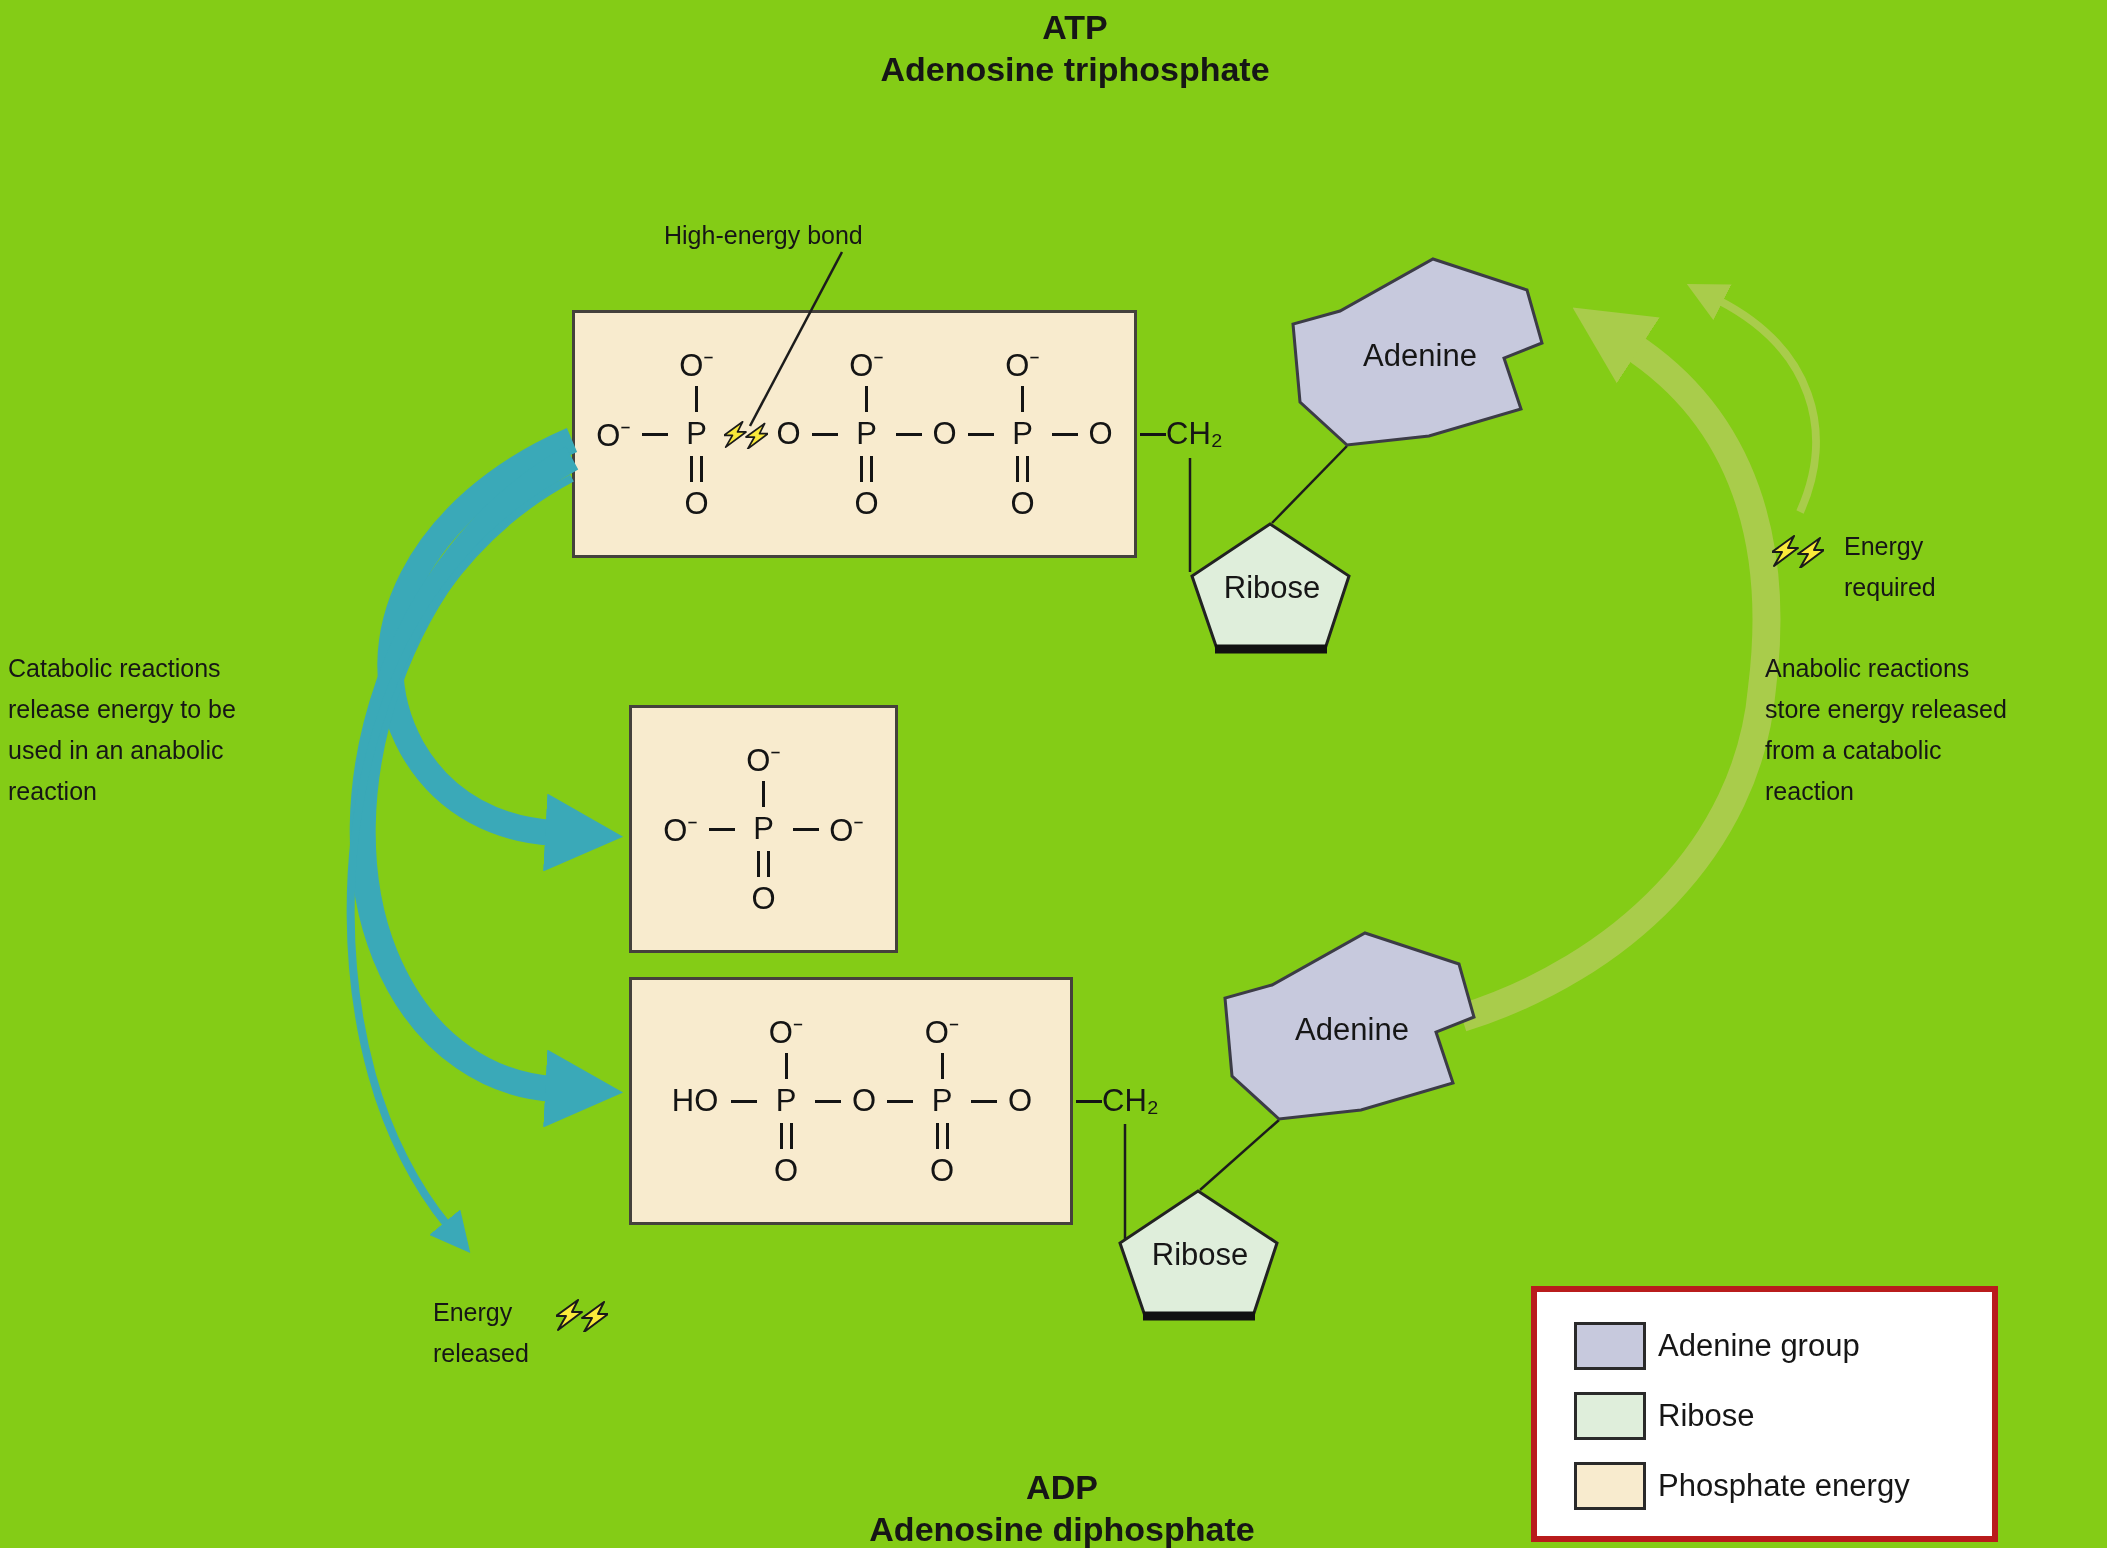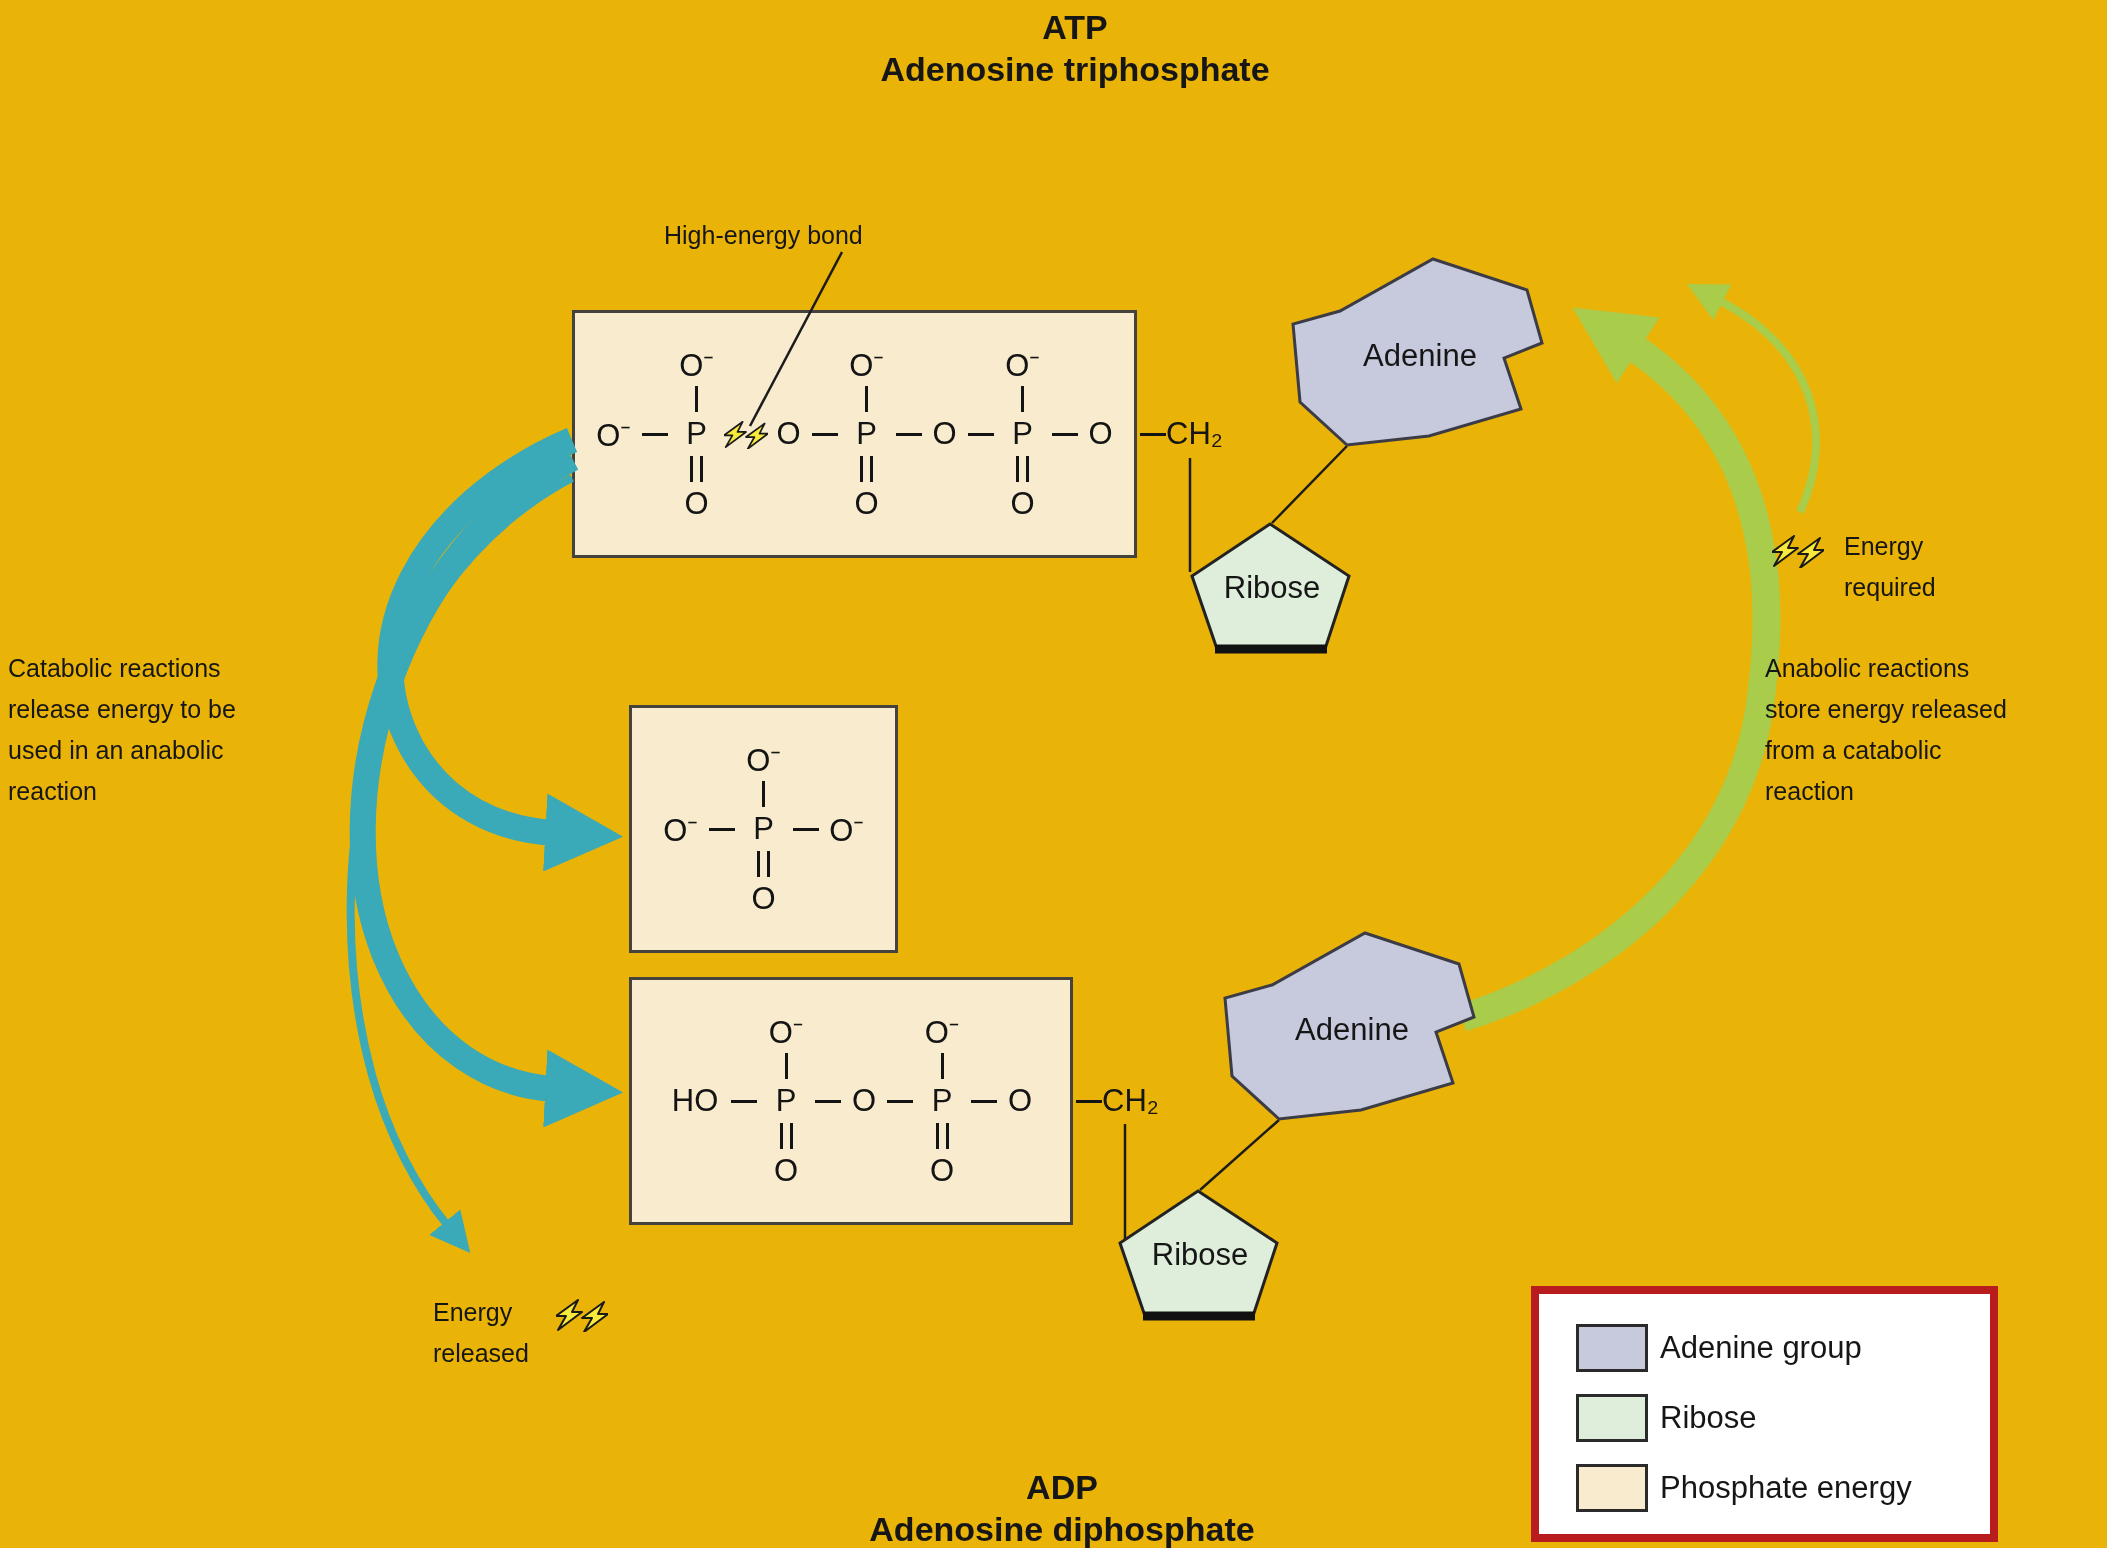--- a/index.html
+++ b/index.html
@@ -1,37 +1,37 @@
 <!DOCTYPE html>
 <html><head>
 <meta charset="utf-8">
 <style>
   html,body{margin:0;padding:0;background:#fff;}
-  #canvas{position:relative;width:2107px;height:1548px;background:#eab308;overflow:hidden;
+  #canvas{position:relative;width:2107px;height:1548px;background:#84cc16;overflow:hidden;
           font-family:"Liberation Sans",sans-serif;color:#161616;}
   .abs{position:absolute;}
   .title{font-size:34px;font-weight:bold;text-align:center;line-height:42px;}
   .note{font-size:25px;line-height:41px;white-space:pre-line;}
   .molLabel{font-size:31px;text-align:center;z-index:5;}
   
   .chembox{position:absolute;border:3px solid #45413c;box-sizing:border-box;height:248px;
            display:flex;align-items:center;justify-content:center;gap:4px;padding:29px 16px;z-index:2;}
   .stack{display:grid;grid-template-rows:44px 26px 44px 26px 44px;align-items:center;justify-items:center;}
   .r1{grid-row:1}.r2{grid-row:2}.r3{grid-row:3}.r4{grid-row:4}.r5{grid-row:5}
   .atom{font-size:31px;color:#141414;}
   .hbond{width:26px;height:3px;background:#141414;}
   .vbond{width:3px;height:26px;background:#141414;}
   .dbond{width:13px;height:26px;border-left:3px solid #141414;border-right:3px solid #141414;box-sizing:border-box;}
   .w-ominus{width:44px}.w-o{width:34px}.w-p{width:46px}.w-ho{width:60px}.w-bolt{width:44px}.w-h{width:30px}
   .ch2group{position:absolute;display:flex;align-items:center;height:44px;font-size:31px;z-index:2;}
   
   #overlay{position:absolute;left:0;top:0;z-index:4;pointer-events:none;}
   .textlayer{z-index:5;}
   
-  .legend{position:absolute;left:1531px;top:1286px;width:467px;height:256px;border:8px solid #b91c1c;
+  .legend{position:absolute;left:1531px;top:1286px;width:467px;height:256px;border:6px solid #b91c1c;
           box-sizing:border-box;background:#fff;z-index:3;padding:30px 0 0 37px;display:flex;
           flex-direction:column;gap:22px;}
   .legend-row{display:flex;align-items:center;gap:12px;}
   .legend-swatch{width:72px;height:48px;border:3px solid #2a2a2a;box-sizing:border-box;}
   .legend-label{font-size:31px;}
   .boltsvg{position:absolute;z-index:5;}
 </style>
 </head>
 <body>
 

